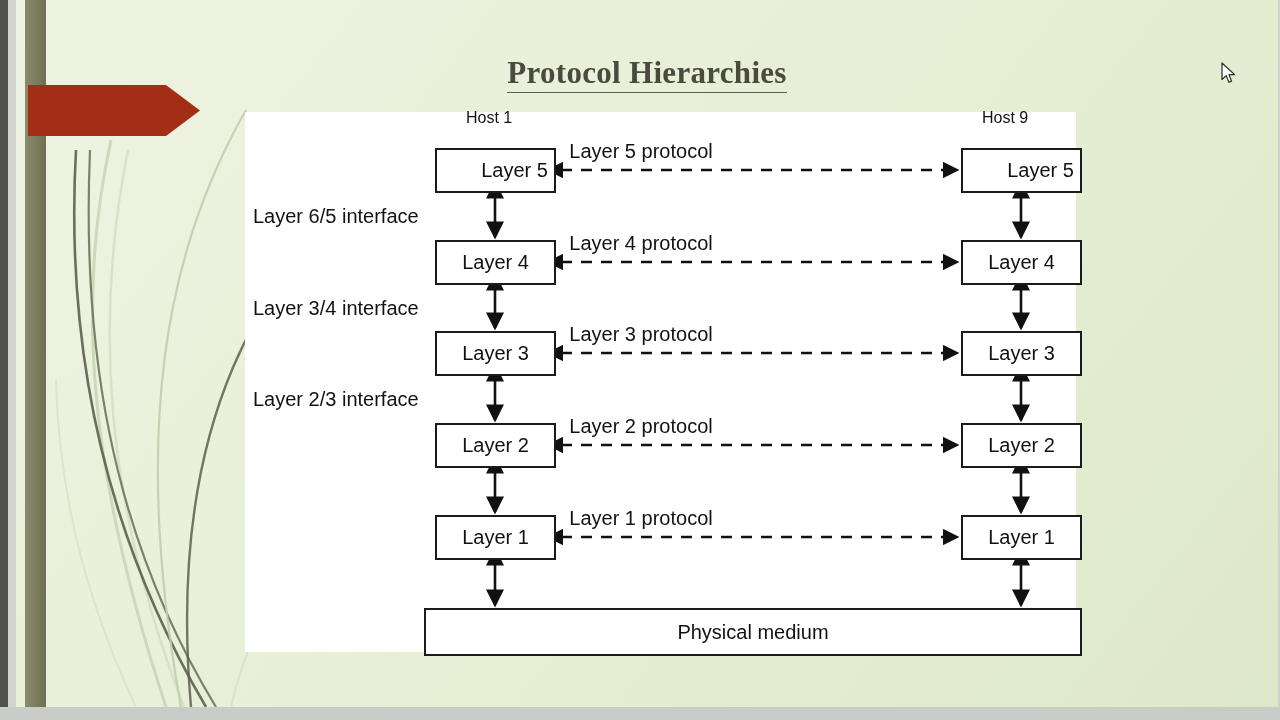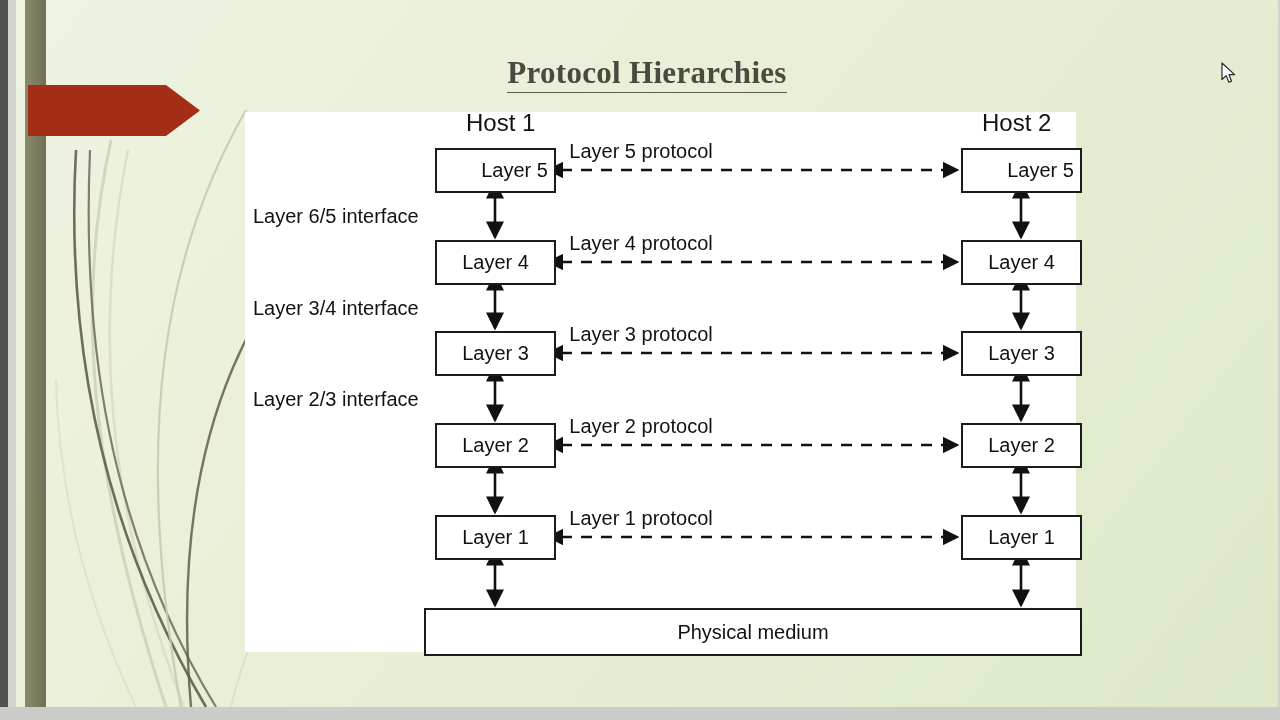--- a/index.html
+++ b/index.html
@@ -88,21 +88,21 @@
     position: absolute;
     left: 229px; top: 112px;
     width: 831px; height: 540px;
     background: #ffffff;
   }
   #diagram-svg { position: absolute; left: 0; top: 0; }
 
   
   .host-label {
     position: absolute;
-    font-size: 24px;
+    font-size: 16px;
     color: #121212;
     white-space: nowrap;
   }
   #host1-label { left: 221px; top: -3px; }
   #host2-label { left: 737px; top: -3px; }
 
   
   .layer-box {
     position: absolute;
     width: 121px; height: 45px;
@@ -227,21 +227,21 @@
         <g stroke="#111" stroke-width="2.4" fill="none" stroke-dasharray="11,9" marker-end="url(#ah)" marker-start="url(#ahr)">
           <line x1="316" y1="58" x2="712" y2="58"></line>
           <line x1="316" y1="150" x2="712" y2="150"></line>
           <line x1="316" y1="241" x2="712" y2="241"></line>
           <line x1="316" y1="333" x2="712" y2="333"></line>
           <line x1="316" y1="425" x2="712" y2="425"></line>
         </g>
       </svg>
 
       <div class="host-label" id="host1-label">Host 1</div>
-      <div class="host-label" id="host2-label">Host 2</div>
+      <div class="host-label" id="host2-label">Host 9</div>
 
       <div class="layer-box col-left row-1">Layer 5</div>
       <div class="layer-box col-left row-2">Layer 4</div>
       <div class="layer-box col-left row-3">Layer 3</div>
       <div class="layer-box col-left row-4">Layer 2</div>
       <div class="layer-box col-left row-5">Layer 1</div>
 
       <div class="layer-box col-right row-1">Layer 5</div>
       <div class="layer-box col-right row-2">Layer 4</div>
       <div class="layer-box col-right row-3">Layer 3</div>

